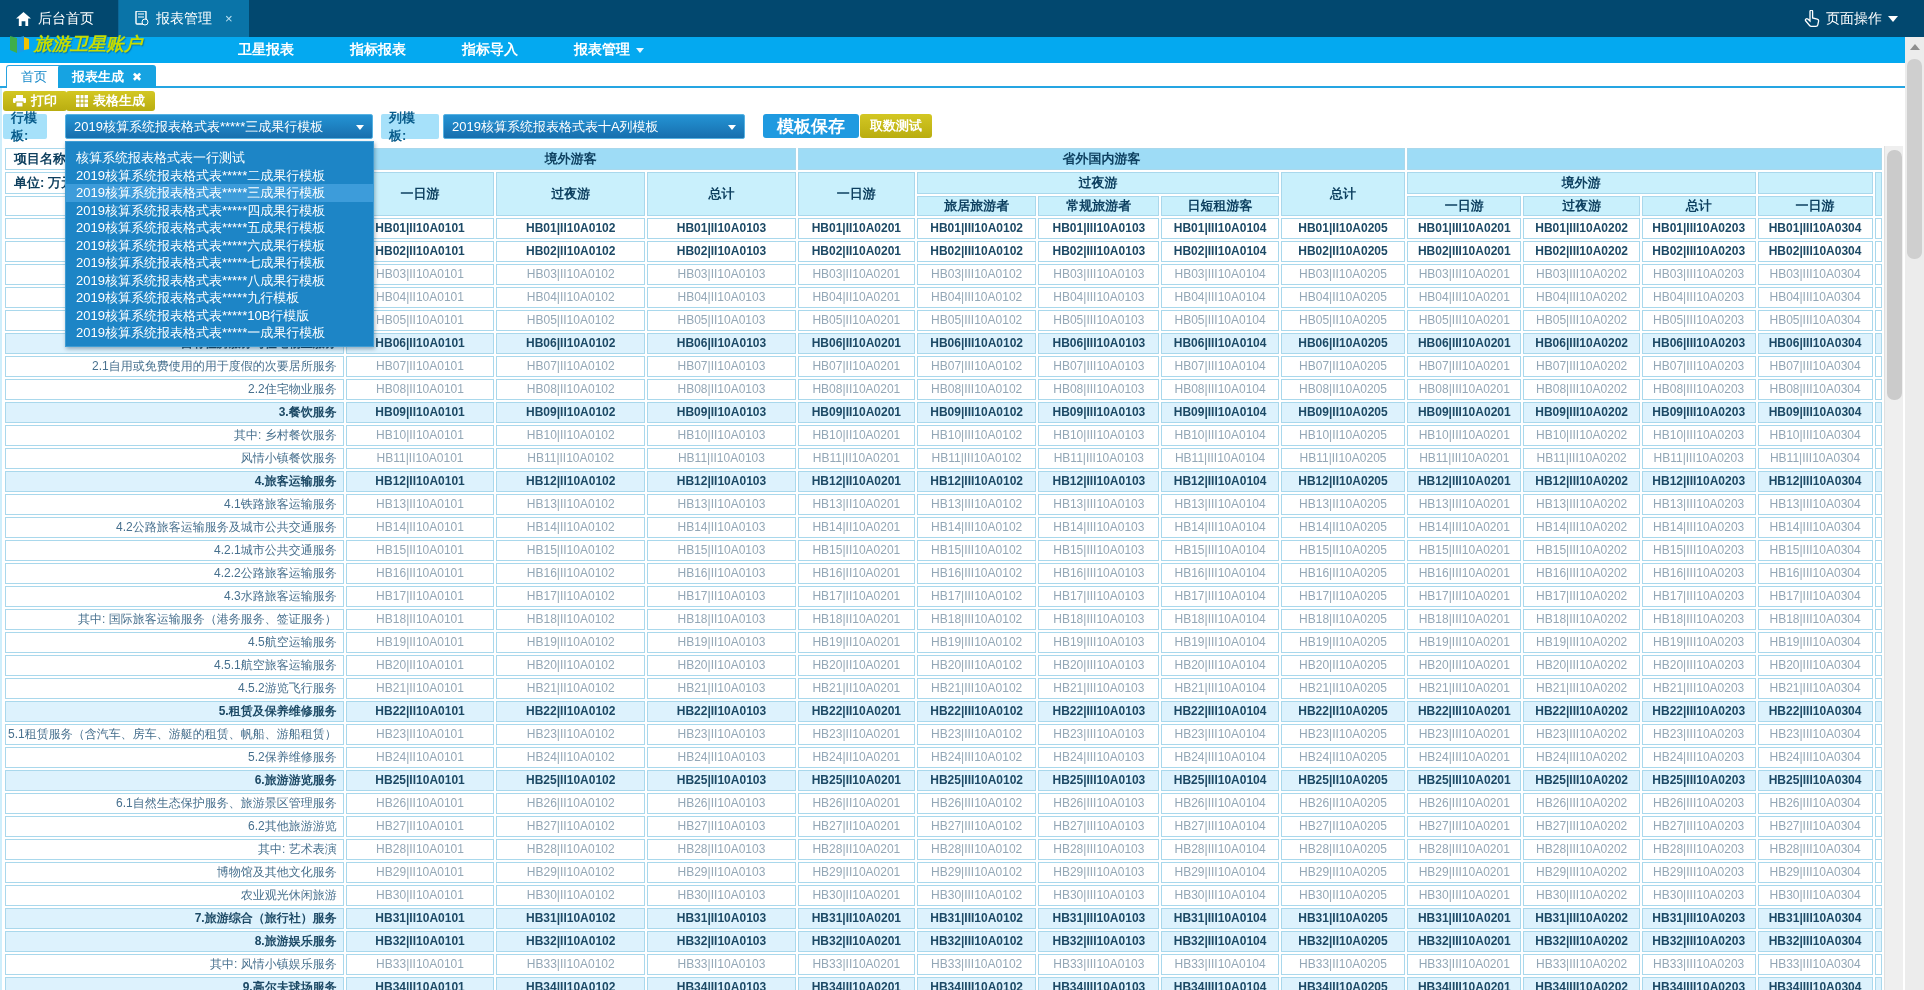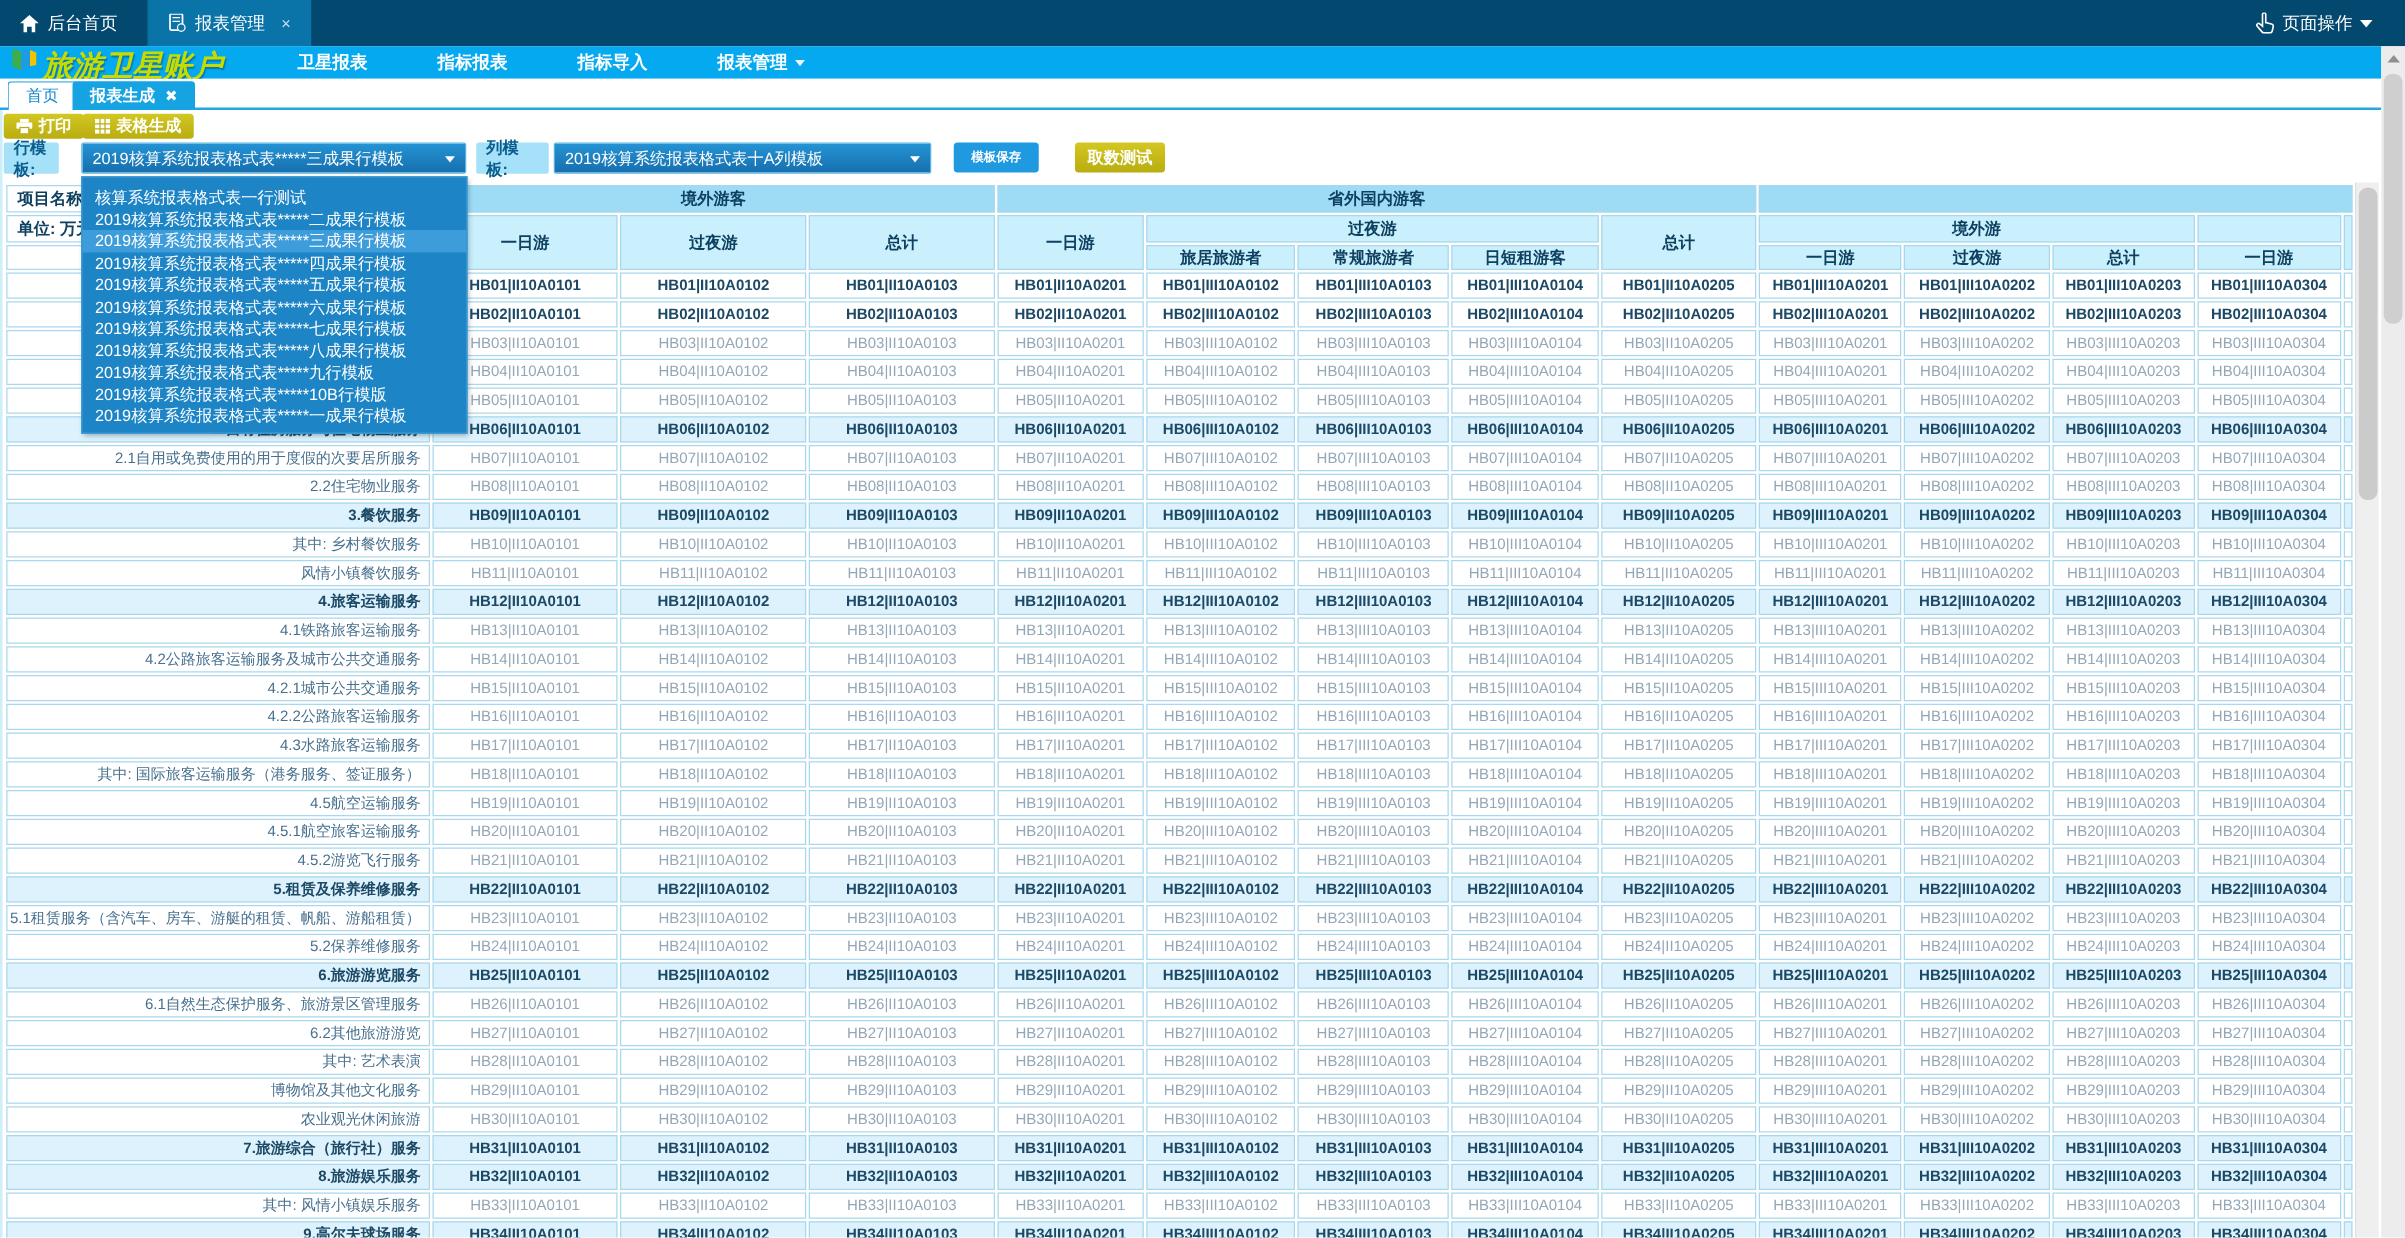--- a/index.html
+++ b/index.html
@@ -13,41 +13,41 @@
   .wtab.home { left:0; }
   .wtab.active { left:118px; background:#0a74a8; border-left:1px solid #0c6697; }
   .wtab .x { color:#bfe2f2; font-size:13px; margin-left:6px; }
   .pageops { position:absolute; right:26px; top:0; height:37px; display:flex; align-items:center;
     gap:6px; color:#fff; font-size:14px; }
   .caret { width:0; height:0; border-left:5px solid transparent; border-right:5px solid transparent;
     border-top:6px solid #fff; display:inline-block; }
 
   
   .navbar { position:absolute; left:0; top:37px; width:1905px; height:26px; background:#04a9f0; }
-  .brand { position:absolute; left:8px; top:0px; height:14px; display:flex; align-items:flex-start; gap:4px;
-    color:#c6dc00; font-size:24px; font-weight:bold; font-style:italic; text-shadow:1px 1px 1px #0779ad; }
+  .brand { position:absolute; left:8px; top:0px; height:14px; display:flex; align-items:center; gap:4px;
+    color:#c6dc00; font-size:18px; font-weight:bold; font-style:italic; text-shadow:1px 1px 1px #0779ad; }
   .navitems { position:absolute; left:210px; top:0; height:26px; display:flex; }
   .navitem { height:26px; padding:0 28px; display:flex; align-items:center; gap:6px;
     color:#fff; font-size:14px; font-weight:bold; }
   .navitem .caret { border-top-color:#eaf7ff; border-left-width:4px; border-right-width:4px; border-top-width:5px; }
 
   
   .tabrow { position:absolute; left:0; top:63px; width:1905px; height:25px; background:#fff;
     border-bottom:2px solid #25a5e2; }
   .ptab { position:absolute; top:2px; height:23px; display:flex; align-items:center; font-size:13px;
     padding:0 14px; border-radius:3px 3px 0 0; }
   .ptab.home { left:6px; border:1px solid #2aa3e0; border-bottom:none; color:#1588c9; background:#fff; }
   .ptab.active { left:58px; background:#16a3e2; color:#fff; gap:8px; font-weight:bold; }
   .ptab.active .x { font-size:12px; }
 
   
   .btn-y { position:absolute; height:20px; background:linear-gradient(#d3c723,#b9ad10); color:#fff;
     font-size:13px; font-weight:bold; border-radius:3px; display:flex; align-items:center;
     justify-content:center; gap:5px; padding:0 10px; }
-  .btn-b { position:absolute; height:24px; background:#1f9ae0; color:#fff; font-size:10px; font-weight:bold;
+  .btn-b { position:absolute; height:24px; background:#1f9ae0; color:#fff; font-size:17px; font-weight:bold;
     border-radius:3px; display:flex; align-items:center; justify-content:center; padding:0 14px; }
   .chip { position:absolute; height:25px; background:#a6e1fa; color:#0a5d8c; font-size:13px; font-weight:bold;
     border-radius:2px; display:flex; align-items:center; justify-content:center; padding:0 8px; }
   .select { position:absolute; height:25px; background:linear-gradient(#2493d4,#176fae); border:1px solid #57b2e2;
     border-radius:2px; color:#fff; font-size:13px; display:flex; align-items:center; padding:0 26px 0 8px; }
   .select .arrow { position:absolute; right:8px; top:10px; width:0; height:0;
     border-left:4px solid transparent; border-right:4px solid transparent; border-top:5px solid #fff; }
 
   
   .ddpanel { position:absolute; left:65px; top:141px; width:309px; background:#1d85c6;

